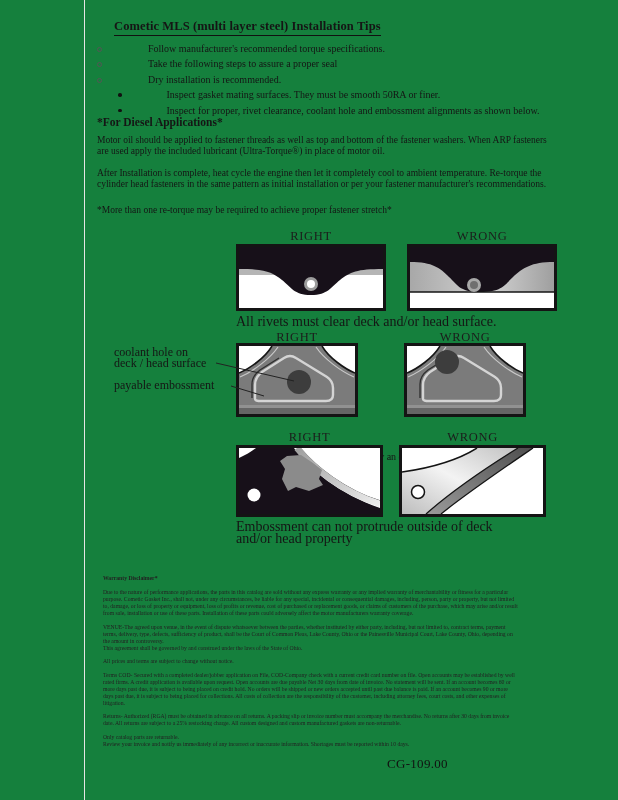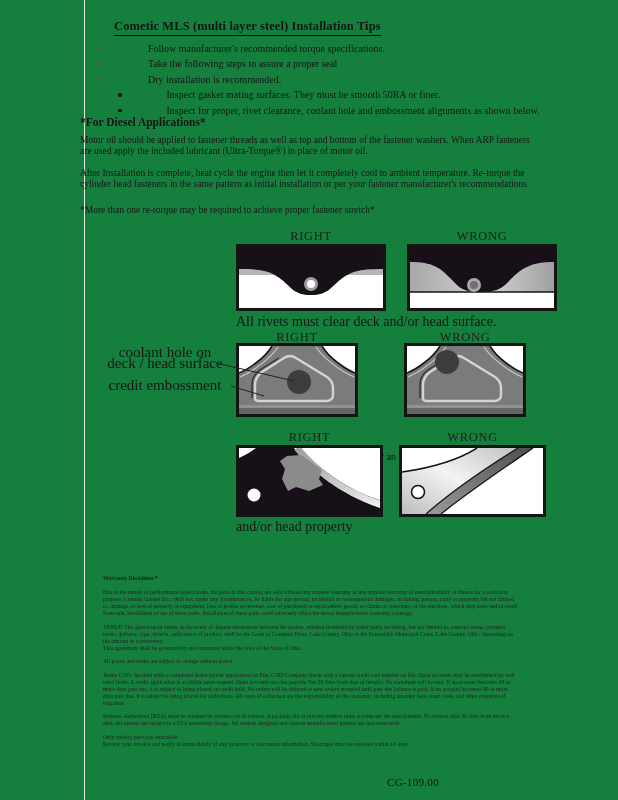--- a/index.html
+++ b/index.html
@@ -9,21 +9,21 @@
 
   .title{position:absolute;left:114px;top:19px;font-size:12.5px;font-weight:bold;
          border-bottom:1.5px solid #111;padding-bottom:1px;letter-spacing:0.1px;}
 
   .bullets{position:absolute;left:97px;top:43px;width:470px;}
   .b-item{display:flex;align-items:flex-start;height:15.4px;font-size:10px;line-height:12px;gap:40px;}
   .b-item.sub{padding-left:21px;}
   .b-circ{width:3px;height:3px;border:1px solid #555;border-radius:50%;margin:4px 6px 0 0;flex:none;}
   .b-dot{width:3.5px;height:3.5px;background:#111;border-radius:50%;margin:4px 5px 0 0;flex:none;}
 
-  .diesel{position:absolute;left:80px;top:116px;width:455px;}
+  .diesel{position:absolute;left:97px;top:116px;width:455px;}
   .diesel .h{font-size:11.5px;font-weight:bold;margin:0 0 7px 0;}
   .diesel p{font-size:9.5px;line-height:11px;margin:0 0 11px 0;}
   .diesel p.note{margin-top:15px;}
 
   .dg-row{position:absolute;}
   .dg-labels{display:flex;}
   .dg-label{text-align:center;font-size:12.5px;letter-spacing:0.7px;color:#1c1c1c;line-height:13px;}
   .dg-panels{display:flex;margin-top:1px;}
   .panel{border:3px solid #141414;background:#fff;line-height:0;font-size:0;}
   .dg-caption{font-size:14px;margin-top:5px;line-height:11.5px;}
@@ -33,38 +33,38 @@
   .row1 .dg-label:first-child{margin-right:21px;}
   .row1 .panel:first-child{margin-right:21px;}
 
   .row2{left:100px;top:330px;width:470px;height:104px;}
   .row2 .lbl{position:absolute;top:0;text-align:center;font-size:12.5px;letter-spacing:0.7px;color:#1c1c1c;}
   .row2 .lbl.r{left:136px;width:122px;}
   .row2 .lbl.w{left:304px;width:122px;}
   .row2 .panel{position:absolute;top:13px;}
   .row2 .panel.p1{left:136px;}
   .row2 .panel.p2{left:304px;}
-  .callout{position:absolute;left:0;width:130px;text-align:center;font-size:15px;line-height:10.5px;}
+  .callout{position:absolute;left:14px;width:130px;text-align:left;font-size:12px;line-height:10.5px;}
   .callout.c1{top:17px;}
   .callout.c2{top:50px;}
   .leaders{position:absolute;left:0;top:0;pointer-events:none;}
   .row2-caption{position:absolute;left:160px;top:90px;font-size:10px;margin-top:31px;}
 
   .row3{left:236px;top:431px;}
   .row3 .dg-label{width:147px;}
   .row3 .dg-label:first-child{margin-right:16px;}
   .row3 .panel:first-child{margin-right:16px;}
   .row3 .dg-caption{margin-top:4px;}
 
   .disclaimer{position:absolute;left:103px;top:575px;width:415px;font-size:5.7px;line-height:7px;color:#222;}
   .disclaimer .d-head{font-weight:bold;margin:0 0 7px 0;}
   .disclaimer p{margin:0 0 6.5px 0;}
   .disclaimer p .ln{display:block;}
 
-  .footer-code{position:absolute;left:387px;top:756px;font-size:11px;letter-spacing:0.3px;color:#111;margin-top:20px;}
+  .footer-code{position:absolute;left:387px;top:756px;font-size:13px;letter-spacing:0.3px;color:#111;}
 </style>
 </head>
 <body>
 
 <div class="page">
   <div class="scanline"></div>
 
   <div class="title">Cometic MLS (multi layer steel) Installation Tips</div>
 
   <div class="bullets">
@@ -135,21 +135,21 @@
   </div>
 
   <div class="dg-row row2">
     <span class="lbl r">RIGHT</span>
     <span class="lbl w">WRONG</span>
 
     <div class="callout c1">
       <div>coolant hole on</div>
       <div>deck / head surface</div>
     </div>
-    <div class="callout c2">credit embossment</div>
+    <div class="callout c2">payable embossment</div>
 
     <div class="panel p1">
       <svg width="116" height="68" viewBox="0 0 116 68">
         <rect width="116" height="68" fill="#7b7b7b"></rect>
         <rect y="59" width="116" height="3" fill="#919191"></rect>
         <rect y="62" width="116" height="6" fill="#656565"></rect>
         <path d="M0,0 H33 C26,12 10,23 0,27 Z" fill="#ffffff"></path>
         <path d="M33,0 C26,12 10,23 0,27" stroke="#161616" stroke-width="1.6" fill="none"></path>
         <path d="M39,1 C31,13 13,26 1,31" stroke="#c9c9c9" stroke-width="1.2" fill="none"></path>
         <path d="M116,0 H83 C90,12 106,23 116,27 Z" fill="#ffffff"></path>
@@ -224,20 +224,21 @@
           <path d="M0,24 C28,20 56,12 75,0 H116 C87,18 51,42 24,66 H0 Z" fill="url(#g4w)"></path>
           <path d="M116,0 H131 C99,22 65,45 39,66 H24 C51,42 87,18 116,0 Z" fill="url(#g5w)"></path>
           <path d="M0,24 C28,20 56,12 75,0" stroke="#141414" stroke-width="1.5" fill="none"></path>
           <path d="M116,0 C87,18 51,42 24,66" stroke="#141414" stroke-width="1.3" fill="none"></path>
           <path d="M131,0 C99,22 65,45 39,66" stroke="#141414" stroke-width="1.3" fill="none"></path>
           <circle cx="16" cy="44" r="6.5" fill="#ffffff" stroke="#141414" stroke-width="1.5"></circle>
         </svg>
       </div>
     </div>
     <div class="dg-caption">
+      <div>Embossment can not protrude outside of deck</div>
       <div>and/or head property</div>
     </div>
   </div>
 
   <div class="disclaimer">
     <div class="d-head">Warranty Disclaimer*</div>
     <p>Due to the nature of performance applications, the parts in this catalog are sold without any express warranty or any implied warranty of merchantability or fitness for a particular purpose.  Cometic Gasket Inc., shall not, under any circumstances, be liable for any special, incidental or consequential damages, including, person, party or property, but not limited to, damage, or loss of property or equipment, loss of profits or revenue, cost of purchased or replacement goods, or claims of customers of the purchase, which may arise and/or result from sale, installation or use of these parts.  Installation of these parts could adversely affect the motor manufacturers warranty coverage.</p>
     <p>
       <span class="ln">VENUE-The agreed upon venue, in the event of dispute whatsoever between the parties, whether instituted by either party, including, but not limited to, contract terms, payment terms, delivery, type, defects, sufficiency of product, shall be the Court of Common Pleas, Lake County, Ohio or the Painesville Municipal Court, Lake County, Ohio, depending on the amount in controversy.</span>
       <span class="ln">This agreement shall be governed by and construed under the laws of the State of Ohio.</span>

